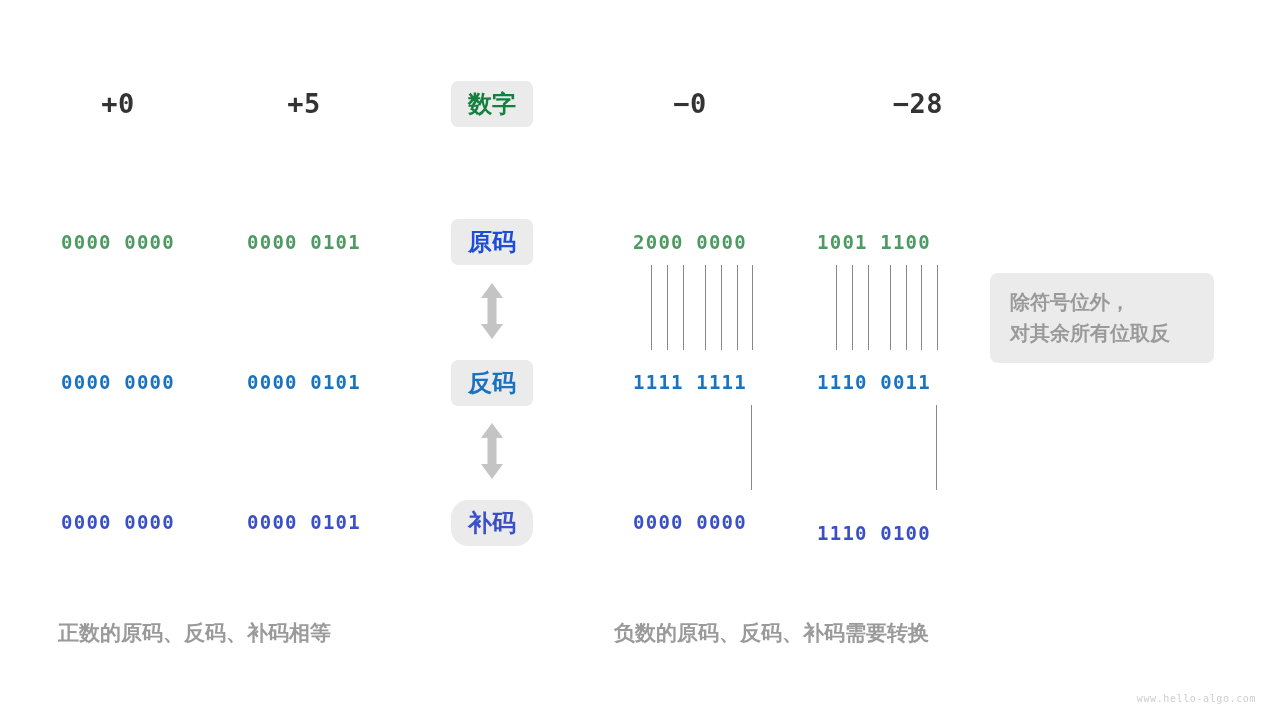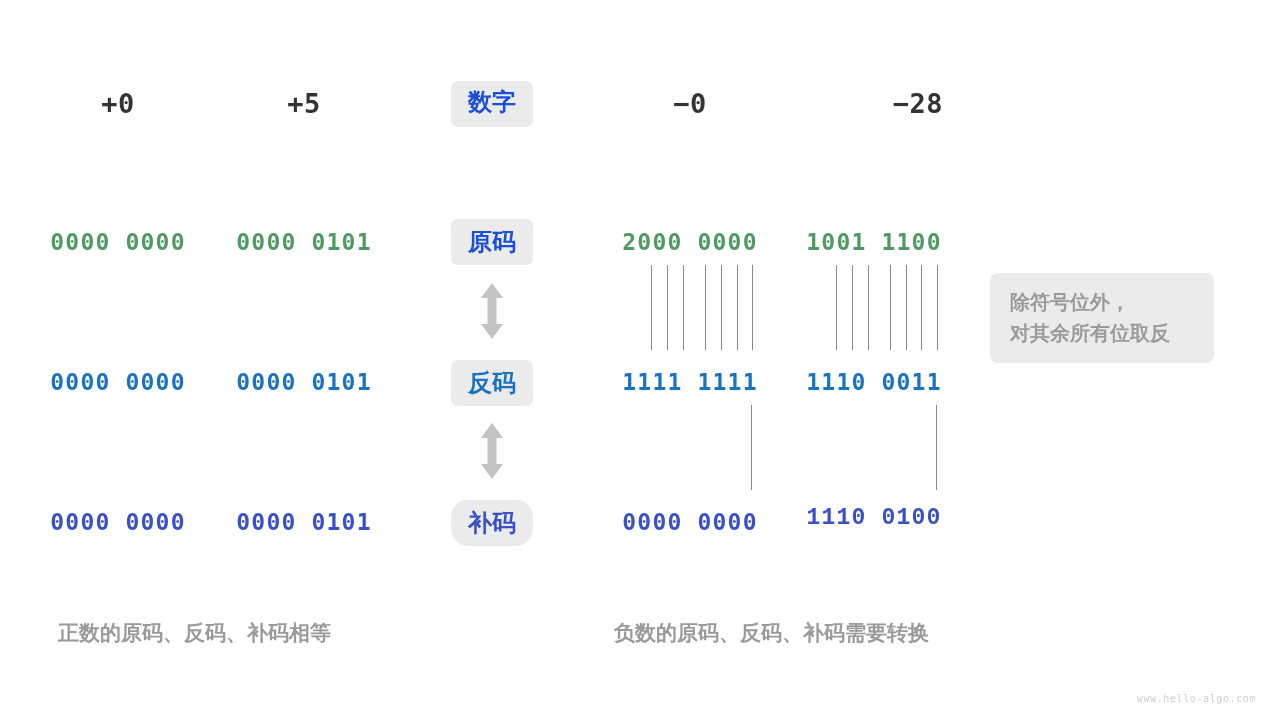--- a/index.html
+++ b/index.html
@@ -32,42 +32,42 @@
     font-family: "DejaVu Sans Mono", "Liberation Mono", monospace;
     font-size: 27px;
     font-weight: bold;
     color: #333333;
     letter-spacing: 0.5px;
   }
 
   
   .bits {
     font-family: "DejaVu Sans Mono", "Liberation Mono", monospace;
-    font-size: 23px;
+    font-size: 19px;
     font-weight: bold;
     letter-spacing: 1.2px;
   }
   .bits.green  { color: #4e9a62; }
   .bits.blue   { color: #1a73c0; }
   .bits.indigo { color: #3a50c8; }
 
   
   .badge {
     position: absolute;
     transform: translate(-50%, -50%);
     background: #ebebeb;
     border-radius: 7px;
     padding: 11px 17px;
     font-size: 24px;
     font-weight: bold;
     line-height: 1;
     white-space: nowrap;
     font-family: "DejaVu Sans", "Liberation Sans", sans-serif;
   }
-  .badge.dark   { color: #1d4ed8; font-family: Liberation Mono, monospace; }
+  .badge.dark   { color: #15803d; }
   .badge.green  { color: #1d4ed8; }
   .badge.blue   { color: #1a73c0; }
   .badge.indigo { color: #3a50c8; }
 
   
   .note {
     position: absolute;
     background: #ebebeb;
     border-radius: 8px;
     color: #9a9a9a;
@@ -142,21 +142,21 @@
 
   <div class="cell bits blue" style="left:690px; top:382px;">1111 1111</div>
   <div class="cell bits blue" style="left:874px; top:382px;">1110 0011</div>
 
   <div class="cell bits indigo" style="left:118px; top:522px;">0000 0000</div>
   <div class="cell bits indigo" style="left:304px; top:522px;">0000 0101</div>
 
   <div class="badge indigo" style="left:492px; top:523px;border-radius:17px;">补码</div>
 
   <div class="cell bits indigo" style="left:690px; top:522px;">0000 0000</div>
-  <div class="cell bits indigo" style="left:874px; top:518px;font-family:Liberation Mono, monospace;">1110 0100</div>
+  <div class="cell bits indigo" style="left:874px; top:533px;">1110 0100</div>
 
   <div class="vline" style="left:651px;  top:265px; height:85px;"></div>
   <div class="vline" style="left:667px;  top:265px; height:85px;"></div>
   <div class="vline" style="left:683px;  top:265px; height:85px;"></div>
   <div class="vline" style="left:705px;  top:265px; height:85px;"></div>
   <div class="vline" style="left:721px;  top:265px; height:85px;"></div>
   <div class="vline" style="left:737px;  top:265px; height:85px;"></div>
   <div class="vline" style="left:752px;  top:265px; height:85px;"></div>
 
   <div class="vline" style="left:836px;  top:265px; height:85px;"></div>

